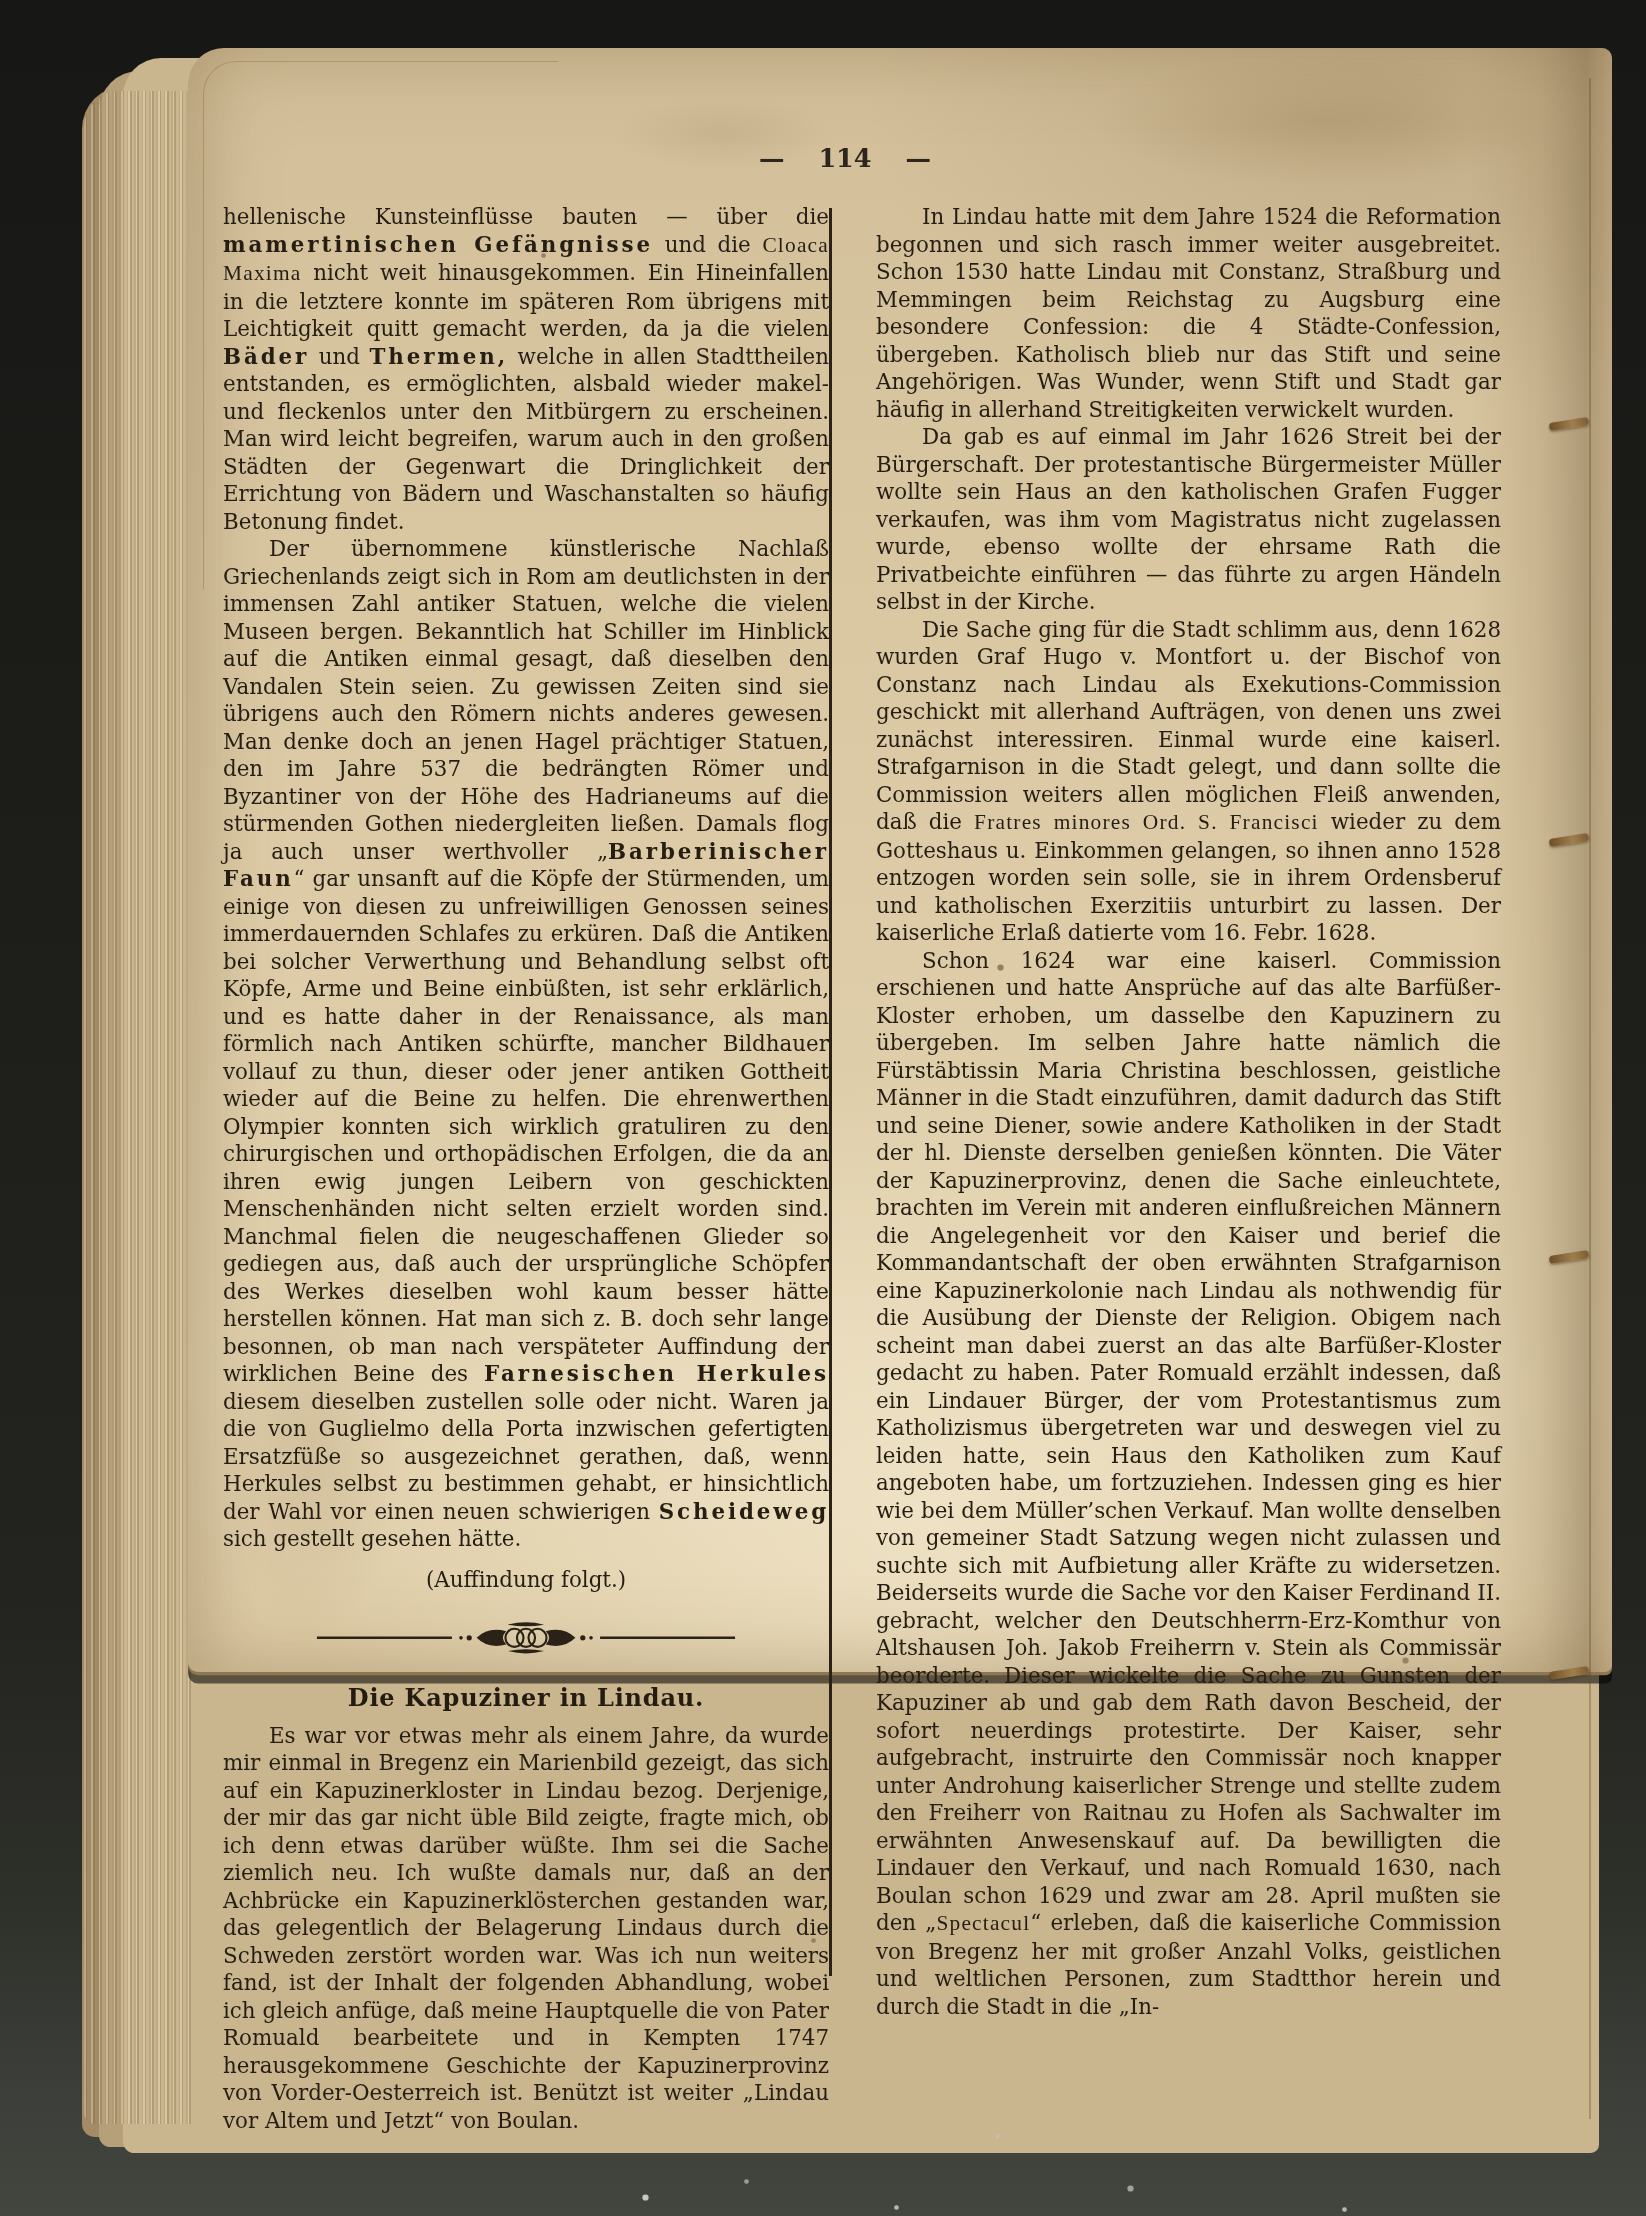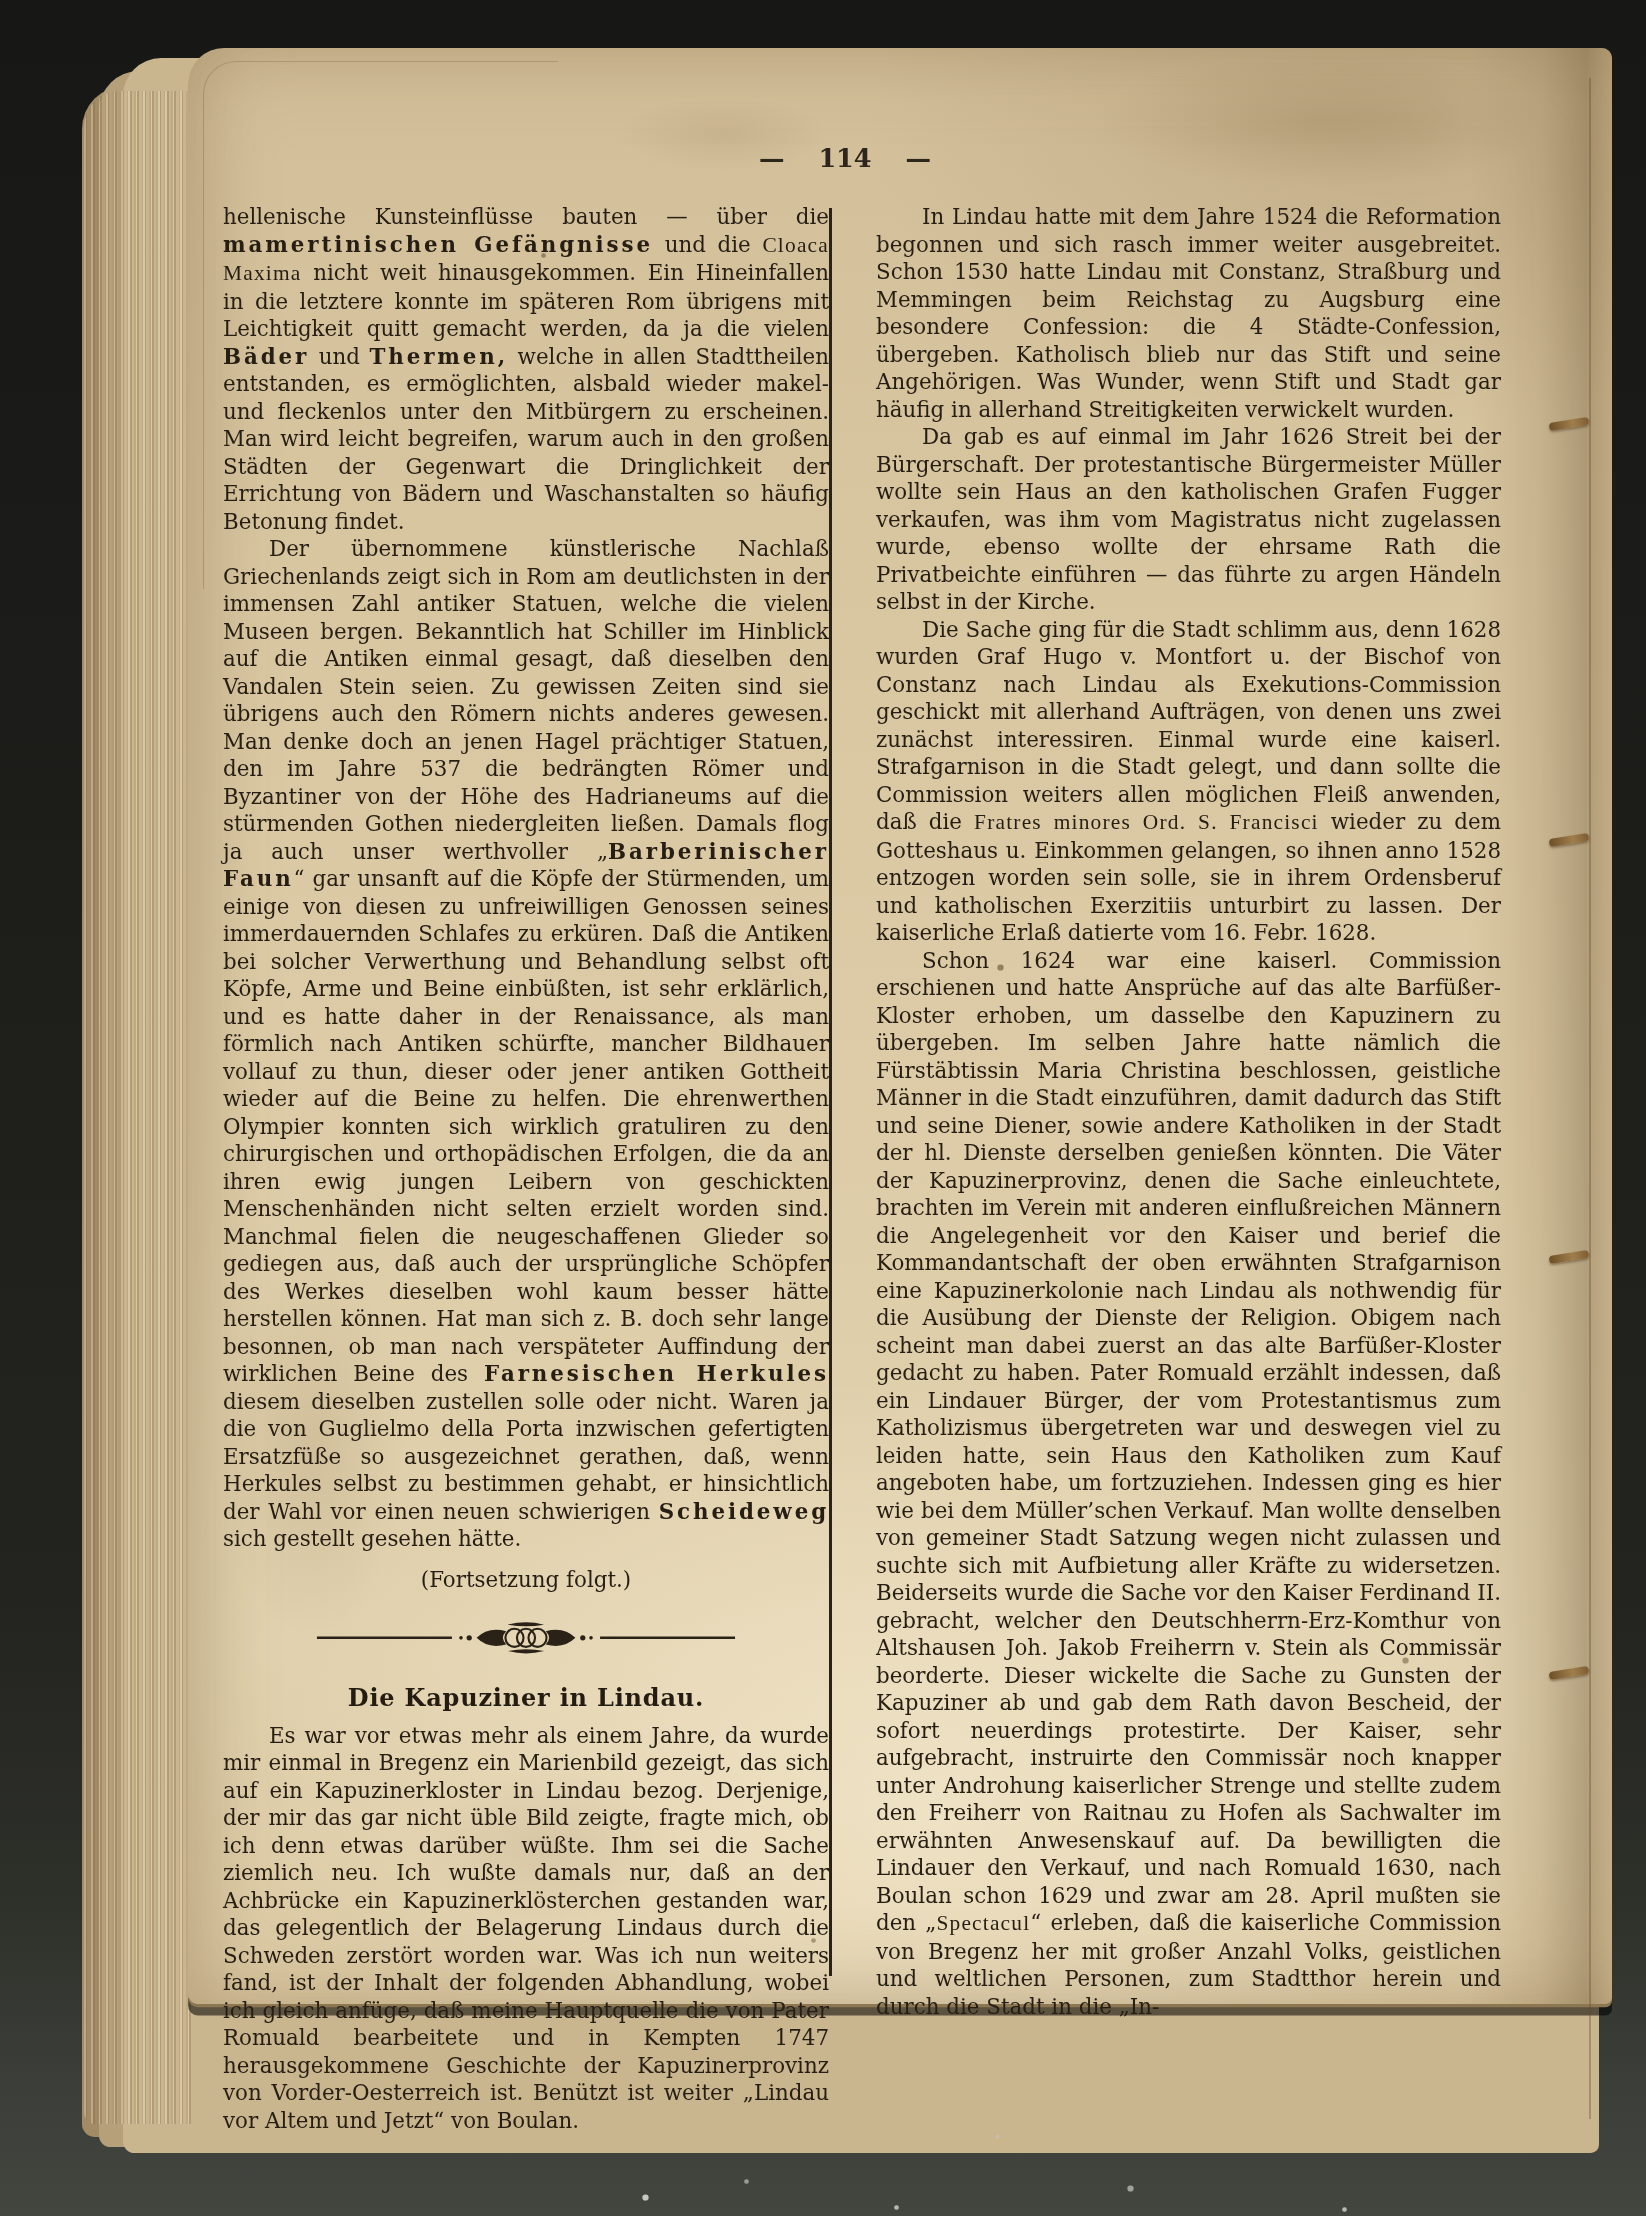--- a/index.html
+++ b/index.html
@@ -14,21 +14,21 @@
   #sheet-b{left:99px;top:71px;width:1491px;height:2076px;background:#b5a07a;border-radius:40px 10px 8.2px 11.5px;}
   #sheet-a{left:123px;top:58px;width:1476px;height:2095px;background:#c9b58e;border-radius:38px 10px 8.2px 11.5px;}
   .fore-edge{
     position:absolute;left:84px;top:91px;width:109px;height:2033px;z-index:2;
     background:repeating-linear-gradient(90deg,
       rgba(255,246,222,.28) 0 1.6px, rgba(122,97,62,.30) 1.6px 3.3px,
       rgba(0,0,0,0) 3.3px 5.8px, rgba(160,132,95,.25) 5.8px 7.4px);
     border-radius:36px 0 0 11.5px;
   }
   .page{
-    position:absolute;left:188px;top:48px;width:1424px;height:1956px;z-index:3;
+    position:absolute;left:188px;top:48px;width:1424px;height:1624px;z-index:3;
     background:
       radial-gradient(946px 625px at 52% 90%, rgba(252,243,219,.55), rgba(252,243,219,0) 70%),
       radial-gradient(741px 412px at 85% 4%, rgba(124,96,58,.20), rgba(124,96,58,0) 72%),
       linear-gradient(180deg,#d2bf99 0%,#d8c6a1 26%,#ddcca7 55%,#e1d1ae 82%,#dccaa4 100%);
     border-radius:36px 10px 6.6px 10px;
     box-shadow:
       inset 0 0 91px rgba(118,92,55,.26),
       inset 23px 0 49px rgba(118,92,55,.14),
       0 3.3px 0 #8d7752,
       0 11.5px 0 rgba(0,0,0,.55);
@@ -120,21 +120,21 @@
   <div class="stitch" id="stitch-1"></div>
   <div class="stitch" id="stitch-2"></div>
   <div class="stitch" id="stitch-3"></div>
   <div class="stitch" id="stitch-4"></div>
 
   <div class="page-number">— 114 —</div>
   <div class="col-rule"></div>
   <div class="col left" lang="de">
       <p class="para"><span>hellenische Kunsteinflüsse bauten — über die </span><span class="sp">mamertinischen Gefängnisse</span><span> und die </span><span class="antiqua">Cloaca Maxima</span><span> nicht weit hinausgekommen. Ein Hineinfallen in die letztere konnte im späteren Rom übrigens mit Leichtigkeit quitt gemacht werden, da ja die vielen </span><span class="sp">Bäder</span><span> und </span><span class="sp">Thermen,</span><span> welche in allen Stadttheilen entstanden, es ermöglichten, alsbald wieder makel- und fleckenlos unter den Mitbürgern zu erscheinen. Man wird leicht begreifen, warum auch in den großen Städten der Gegenwart die Dringlichkeit der Errichtung von Bädern und Waschanstalten so häufig Betonung findet.</span></p>
       <p class="para indent"><span>Der übernommene künstlerische Nachlaß Griechenlands zeigt sich in Rom am deutlichsten in der immensen Zahl antiker Statuen, welche die vielen Museen bergen. Bekanntlich hat Schiller im Hinblick auf die Antiken einmal gesagt, daß dieselben den Vandalen Stein seien. Zu gewissen Zeiten sind sie übrigens auch den Römern nichts anderes gewesen. Man denke doch an jenen Hagel prächtiger Statuen, den im Jahre 537 die bedrängten Römer und Byzantiner von der Höhe des Hadrianeums auf die stürmenden Gothen niedergleiten ließen. Damals flog ja auch unser werthvoller „</span><span class="sp">Barberinischer Faun</span><span>“ gar unsanft auf die Köpfe der Stürmenden, um einige von diesen zu unfreiwilligen Genossen seines immerdauernden Schlafes zu erküren. Daß die Antiken bei solcher Verwerthung und Behandlung selbst oft Köpfe, Arme und Beine einbüßten, ist sehr erklärlich, und es hatte daher in der Renaissance, als man förmlich nach Antiken schürfte, mancher Bildhauer vollauf zu thun, dieser oder jener antiken Gottheit wieder auf die Beine zu helfen. Die ehrenwerthen Olympier konnten sich wirklich gratuliren zu den chirurgischen und orthopädischen Erfolgen, die da an ihren ewig jungen Leibern von geschickten Menschenhänden nicht selten erzielt worden sind. Manchmal fielen die neugeschaffenen Glieder so gediegen aus, daß auch der ursprüngliche Schöpfer des Werkes dieselben wohl kaum besser hätte herstellen können. Hat man sich z. B. doch sehr lange besonnen, ob man nach verspäteter Auffindung der wirklichen Beine des </span><span class="sp">Farnesischen Herkules</span><span> diesem dieselben zustellen solle oder nicht. Waren ja die von Guglielmo della Porta inzwischen gefertigten Ersatzfüße so ausgezeichnet gerathen, daß, wenn Herkules selbst zu bestimmen gehabt, er hinsichtlich der Wahl vor einen neuen schwierigen </span><span class="sp">Scheideweg</span><span> sich gestellt gesehen hätte.</span></p>
-      <p class="center-note">(Fortsetzung folgt.)</p>
+      <p class="center-note">(Auffindung folgt.)</p>
       <div class="divider-wrap">
     <svg viewBox="0 0 520 46" xmlns="http://www.w3.org/2000/svg" aria-hidden="true">
       <g stroke="#2a2216" fill="#2a2216">
         <line x1="6" y1="24" x2="170" y2="24" stroke-width="3"></line>
         <line x1="350" y1="24" x2="514" y2="24" stroke-width="3"></line>
         <circle cx="181" cy="24" r="2.2" stroke="none"></circle>
         <circle cx="191" cy="24" r="3.2" stroke="none"></circle>
         <circle cx="339" cy="24" r="2.2" stroke="none"></circle>
         <circle cx="329" cy="24" r="3.2" stroke="none"></circle>
         <path d="M200 24 Q214 10 236 16 Q228 24 236 32 Q214 38 200 24 Z" stroke="none"></path>

